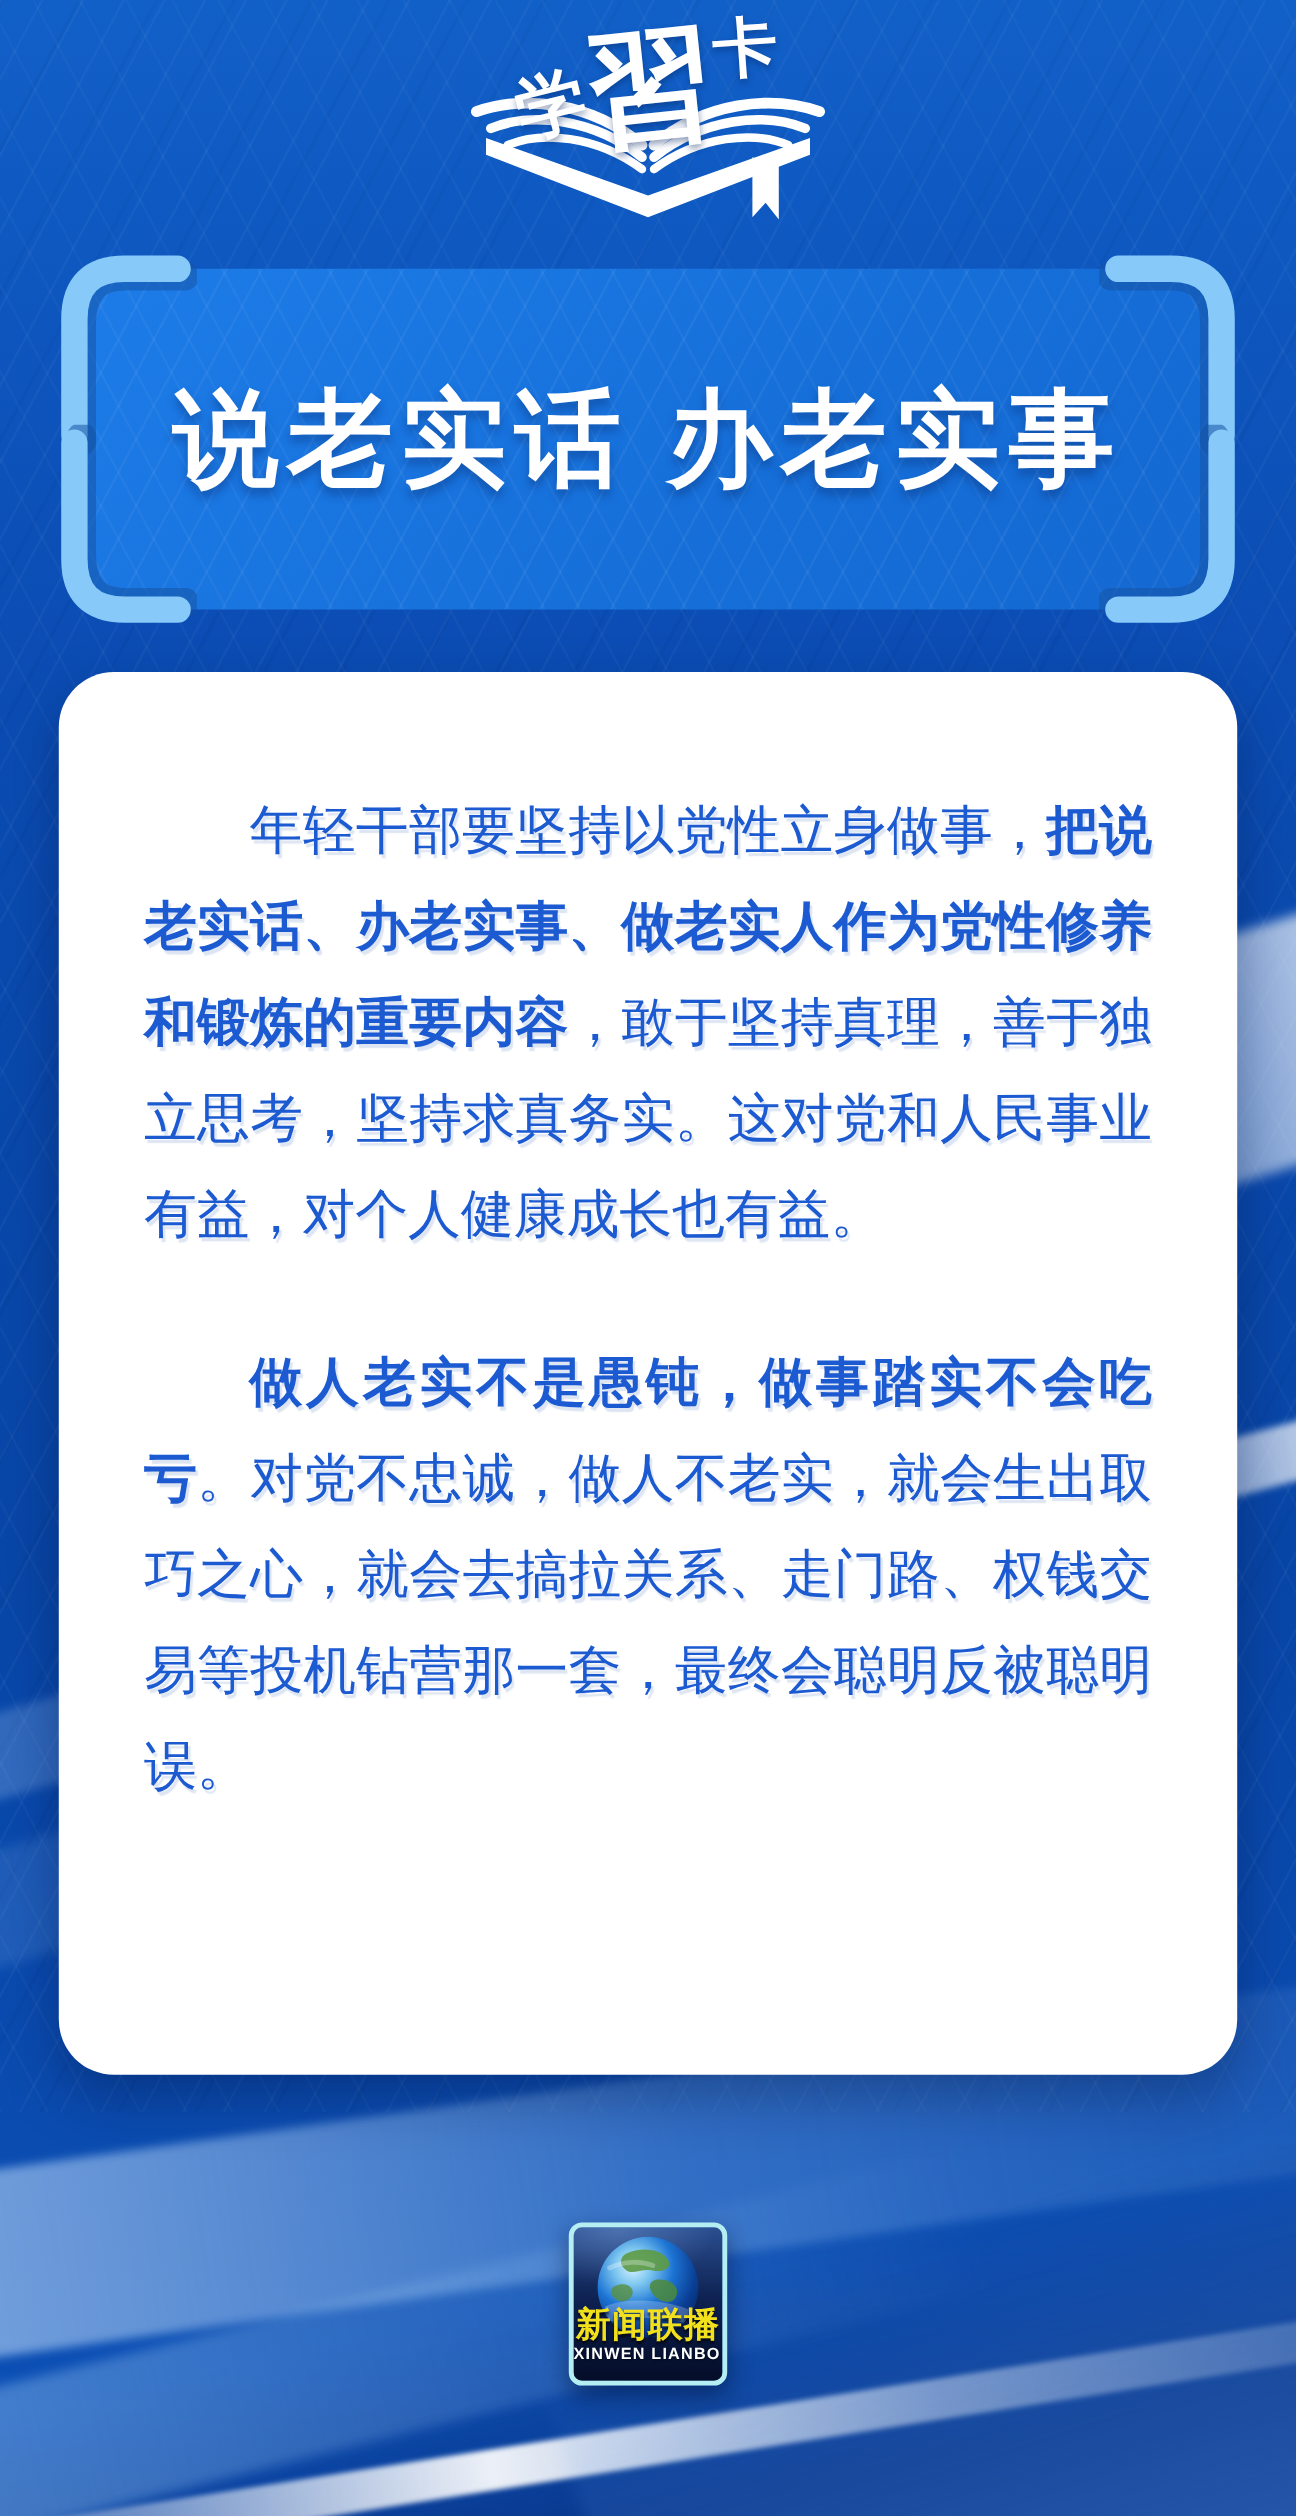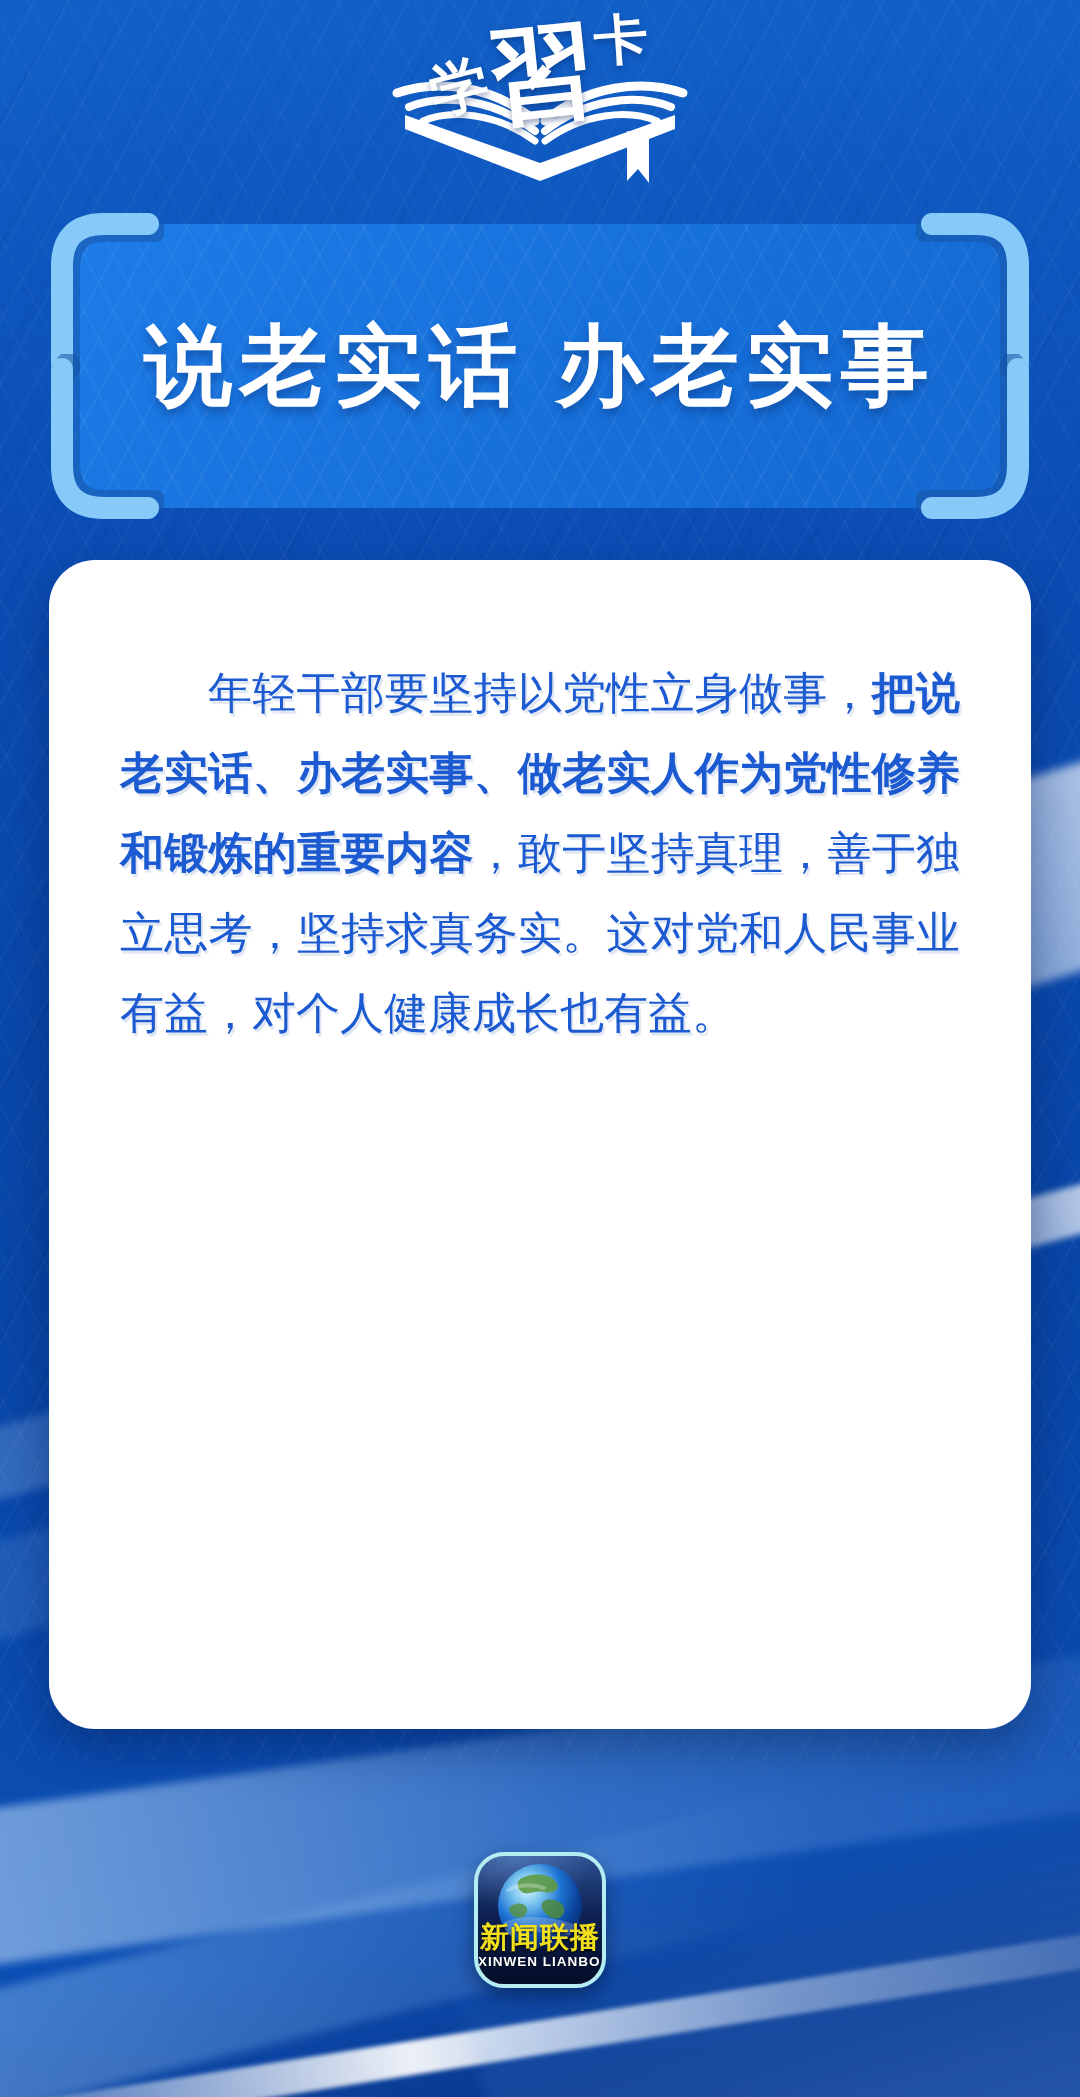--- a/index.html
+++ b/index.html
@@ -74,21 +74,21 @@
   .para{
     margin:0;color:#1c5ad2;font-size:44px;line-height:80px;text-align:justify;text-indent:2em;
     font-weight:400;text-shadow:2px 3px 1px rgba(120,150,205,.25);letter-spacing:0;
   }
   .para + .para{margin-top:60px;}
   .para .b{font-weight:800;}
   .attribution{margin-top:46px;text-align:right;color:#1c5ad2;font-size:30px;line-height:48px;font-weight:400;}
   
   .badge{
     position:absolute;left:50%;top:1852px;transform:translateX(-50%);width:132px;height:136px;z-index:3;
-    border-radius:30px;border:4px solid #b4eef2;box-sizing:border-box;overflow:hidden;
+    border-radius:11px;border:4px solid #b4eef2;box-sizing:border-box;overflow:hidden;
     background:
       radial-gradient(120% 70% at 30% 0%,rgba(120,160,220,.45),rgba(0,0,0,0) 55%),
       linear-gradient(180deg,#2a4e8f 0%,#0d2050 48%,#040d28 100%);
     box-shadow:0 8px 20px rgba(2,12,40,.45);
   }
   .badge-globe{position:absolute;top:4px;left:50%;transform:translateX(-50%);}
   .badge-title{
     position:absolute;left:0;right:0;top:62px;text-align:center;color:#f2e01c;font-weight:800;font-size:29px;
     letter-spacing:1px;text-shadow:0 2px 2px rgba(0,0,0,.65);white-space:nowrap;
   }
@@ -148,20 +148,21 @@
     </svg>
     <svg class="bracket br-br" viewBox="0 0 120 170">
       <path d="M 110 22 L 60 22 Q 24 22 24 62 L 24 160" fill="none" stroke="rgba(22,84,165,.55)" stroke-width="24" stroke-linecap="round"></path>
       <path d="M 104 16 L 60 16 Q 18 16 18 58 L 18 155" fill="none" stroke="#87c9f8" stroke-width="22" stroke-linecap="round"></path>
     </svg>
     <div class="banner-line">说老实话 办老实事</div>
   </section>
 
   <section class="quote-card">
     <p class="para"><span>年轻干部要坚持以党性立身做事，</span><span class="b">把说老实话、办老实事、做老实人作为党性修养和锻炼的重要内容</span><span>，敢于坚持真理，善于独立思考，坚持求真务实。这对党和人民事业有益，对个人健康成长也有益。</span></p>
+    <p class="para"><span class="b">做人老实不是愚钝，做事踏实不会吃亏</span><span>。对党不忠诚，做人不老实，就会生出取巧之心，就会去搞拉关系、走门路、权钱交易等投机钻营那一套，最终会聪明反被聪明误。</span></p>
   </section>
 
   <footer class="badge">
     <svg class="badge-globe" width="92" height="92" viewBox="0 0 92 92">
       <defs>
         <radialGradient id="ocean" cx="35%" cy="30%" r="80%">
           <stop offset="0%" stop-color="#d8f2ff"></stop>
           <stop offset="22%" stop-color="#7fc8f0"></stop>
           <stop offset="50%" stop-color="#1d74d4"></stop>
           <stop offset="78%" stop-color="#0a3f96"></stop>

